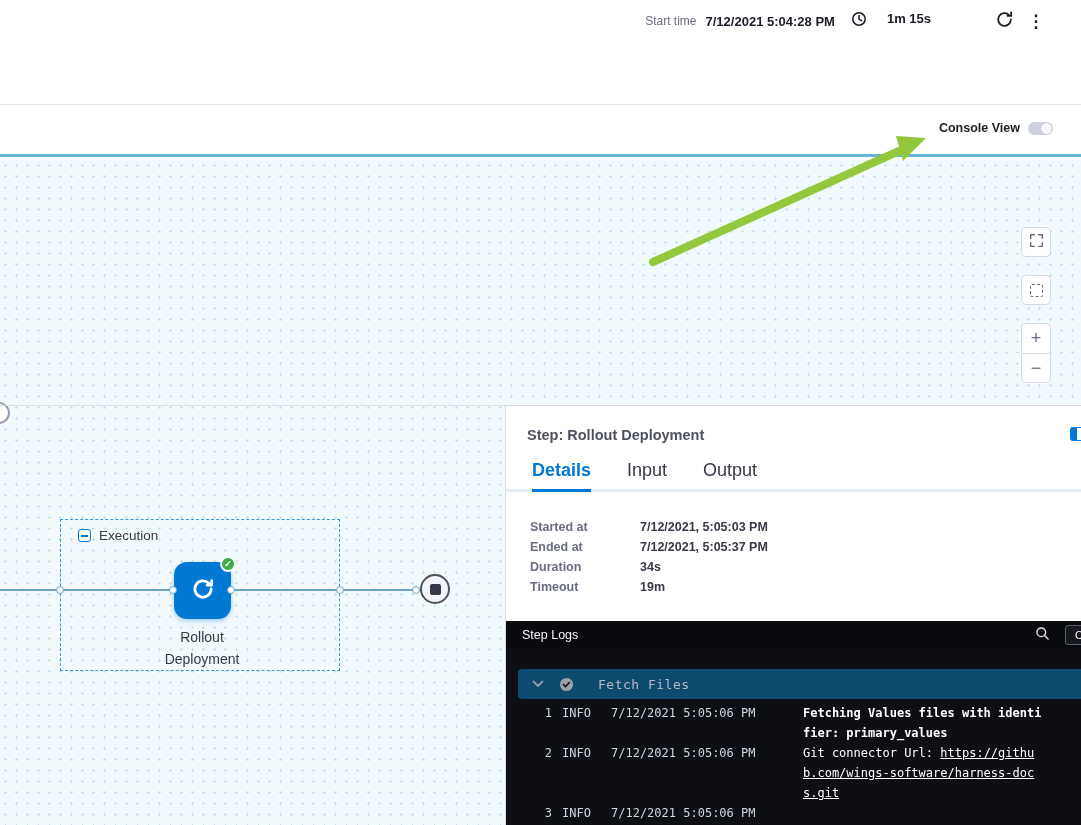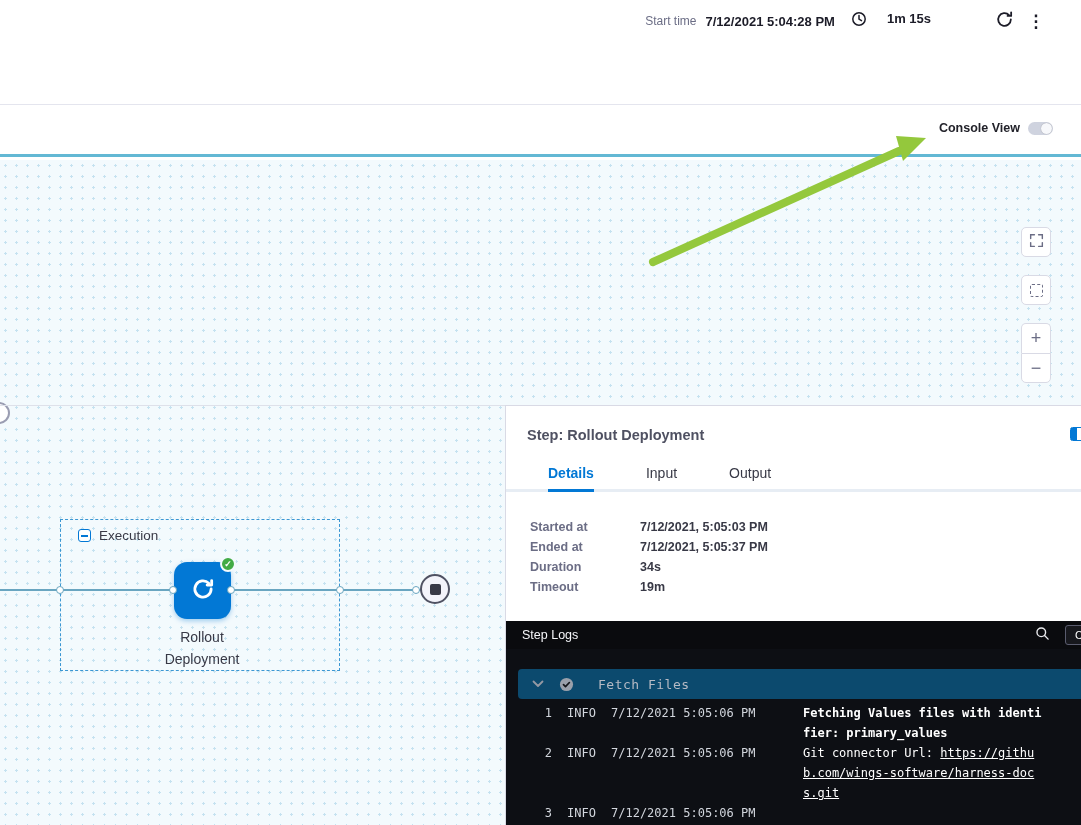--- a/index.html
+++ b/index.html
@@ -80,21 +80,21 @@
   .panel-header { position:absolute; top:0; left:0; right:0; height:56px; }
   .panel-title { position:absolute; left:21px; top:21px; font-size:14.5px; font-weight:600; color:#4f5162; }
   .panel-icons { position:absolute; right:22px; top:21px; display:flex; align-items:center; gap:15px; }
   .layout-icon { width:15px; height:14px; border-radius:2.5px; cursor:pointer; }
   .layout-icon.blue { border:1.5px solid #0278d5; background:linear-gradient(to right, #0278d5 0 46%, #fff 46%); }
   .layout-icon.gray { border:1.5px solid #6b6d85; background:linear-gradient(to left, #6b6d85 0 46%, #fff 46%); }
   .minimize-icon { width:14px; height:14px; color:#4f5162; font-weight:700; font-size:14px; line-height:12px; cursor:pointer; }
 
   .tabs { position:absolute; top:56px; left:0; right:0; height:30px; border-bottom:3px solid #e7edf4;
           display:flex; align-items:flex-end; padding-left:26px; gap:36px; }
-  .tab { font-size:14px; color:#383946; font-weight:500; padding-bottom:8px; cursor:pointer; position:relative;margin-left:16px; }
+  .tab { font-size:18px; color:#383946; font-weight:500; padding-bottom:8px; cursor:pointer; position:relative; }
   .tab.active { color:#0278d5; font-weight:600; }
   .tab.active::after { content:""; position:absolute; left:0; right:0; bottom:-3px; height:3px; background:#0278d5; }
 
   .details-grid { position:absolute; top:114px; left:24px; display:grid; grid-template-columns:110px auto;
                   row-gap:6px; font-size:12.5px; }
   .detail-label { color:#6b6d85; font-weight:600; line-height:14px; }
   .detail-value { color:#383946; font-weight:700; line-height:14px; }
 
   
   .logsbar { position:absolute; top:215px; left:0; right:0; height:28px; background:#0a0b0e;
@@ -109,21 +109,21 @@
   .log-section-header { position:absolute; top:20px; left:12px; right:32px; height:30px; background:#0c4a6e;
                         border-radius:4px; display:flex; align-items:center; padding:0 14px; cursor:pointer; }
   .log-section-title { font-size:13px; color:#b6bac4; letter-spacing:.5px; margin-left:24px; flex:1; }
   .log-section-duration { font-size:12px; color:#9599a3; }
   .chevron-icon, .check-circle-icon { display:flex; align-items:center; }
   .check-circle-icon { margin-left:15px; }
 
   .log-lines { position:absolute; top:54px; left:0; right:0; }
   .log-row { display:flex; align-items:flex-start; line-height:20px; font-size:12px; }
   .log-num { width:46px; text-align:right; color:#d2d6dd; }
-  .log-level { width:34px; margin-left:10px; color:#d2d6dd;text-align:right; }
+  .log-level { width:34px; margin-left:10px; color:#d2d6dd; }
   .log-time { width:146px; margin-left:15px; color:#d2d6dd; white-space:nowrap; }
   .log-msg { width:240px; margin-left:46px; color:#fff; word-break:break-all; }
   .log-msg.bold { font-weight:700; }
   .log-link { color:#fff; text-decoration:underline; cursor:pointer; word-break:break-all; }
 
   .log-scrollbar-thumb { position:absolute; right:26px; top:8px; width:7px; height:62px; border-radius:4px;
                          background:#ececf0; cursor:pointer; }
 </style>
 </head>
 <body>

